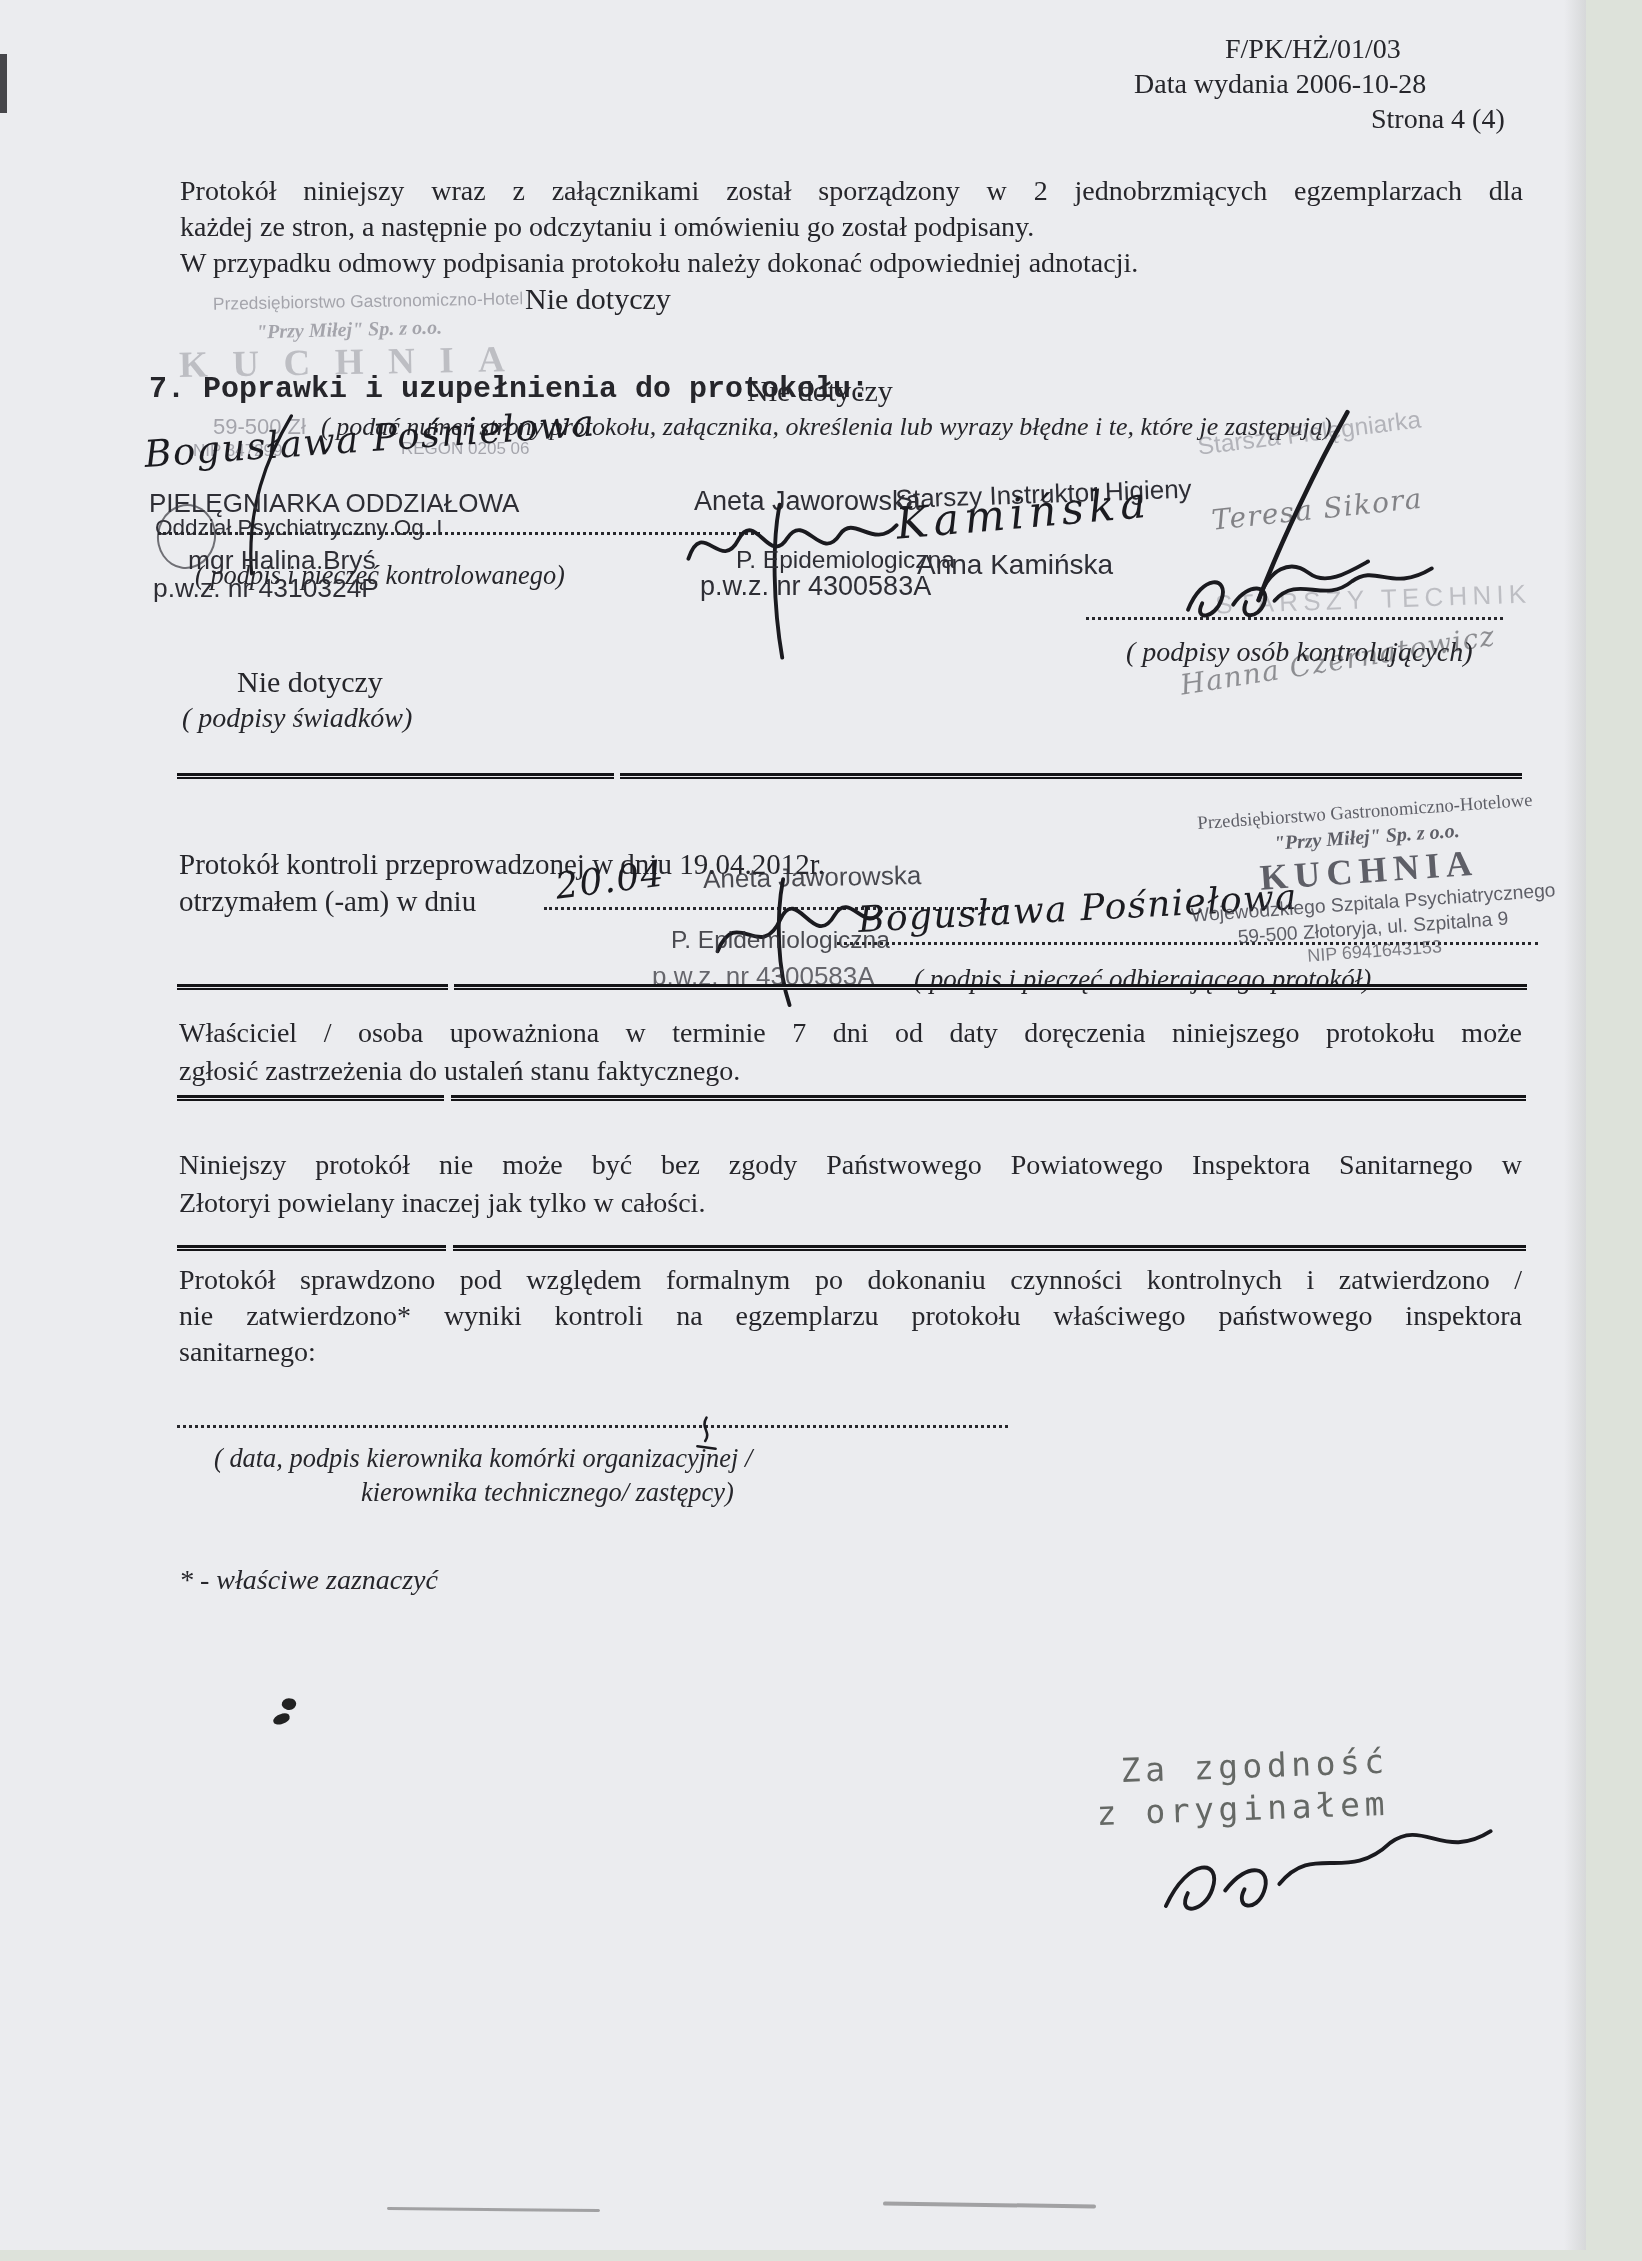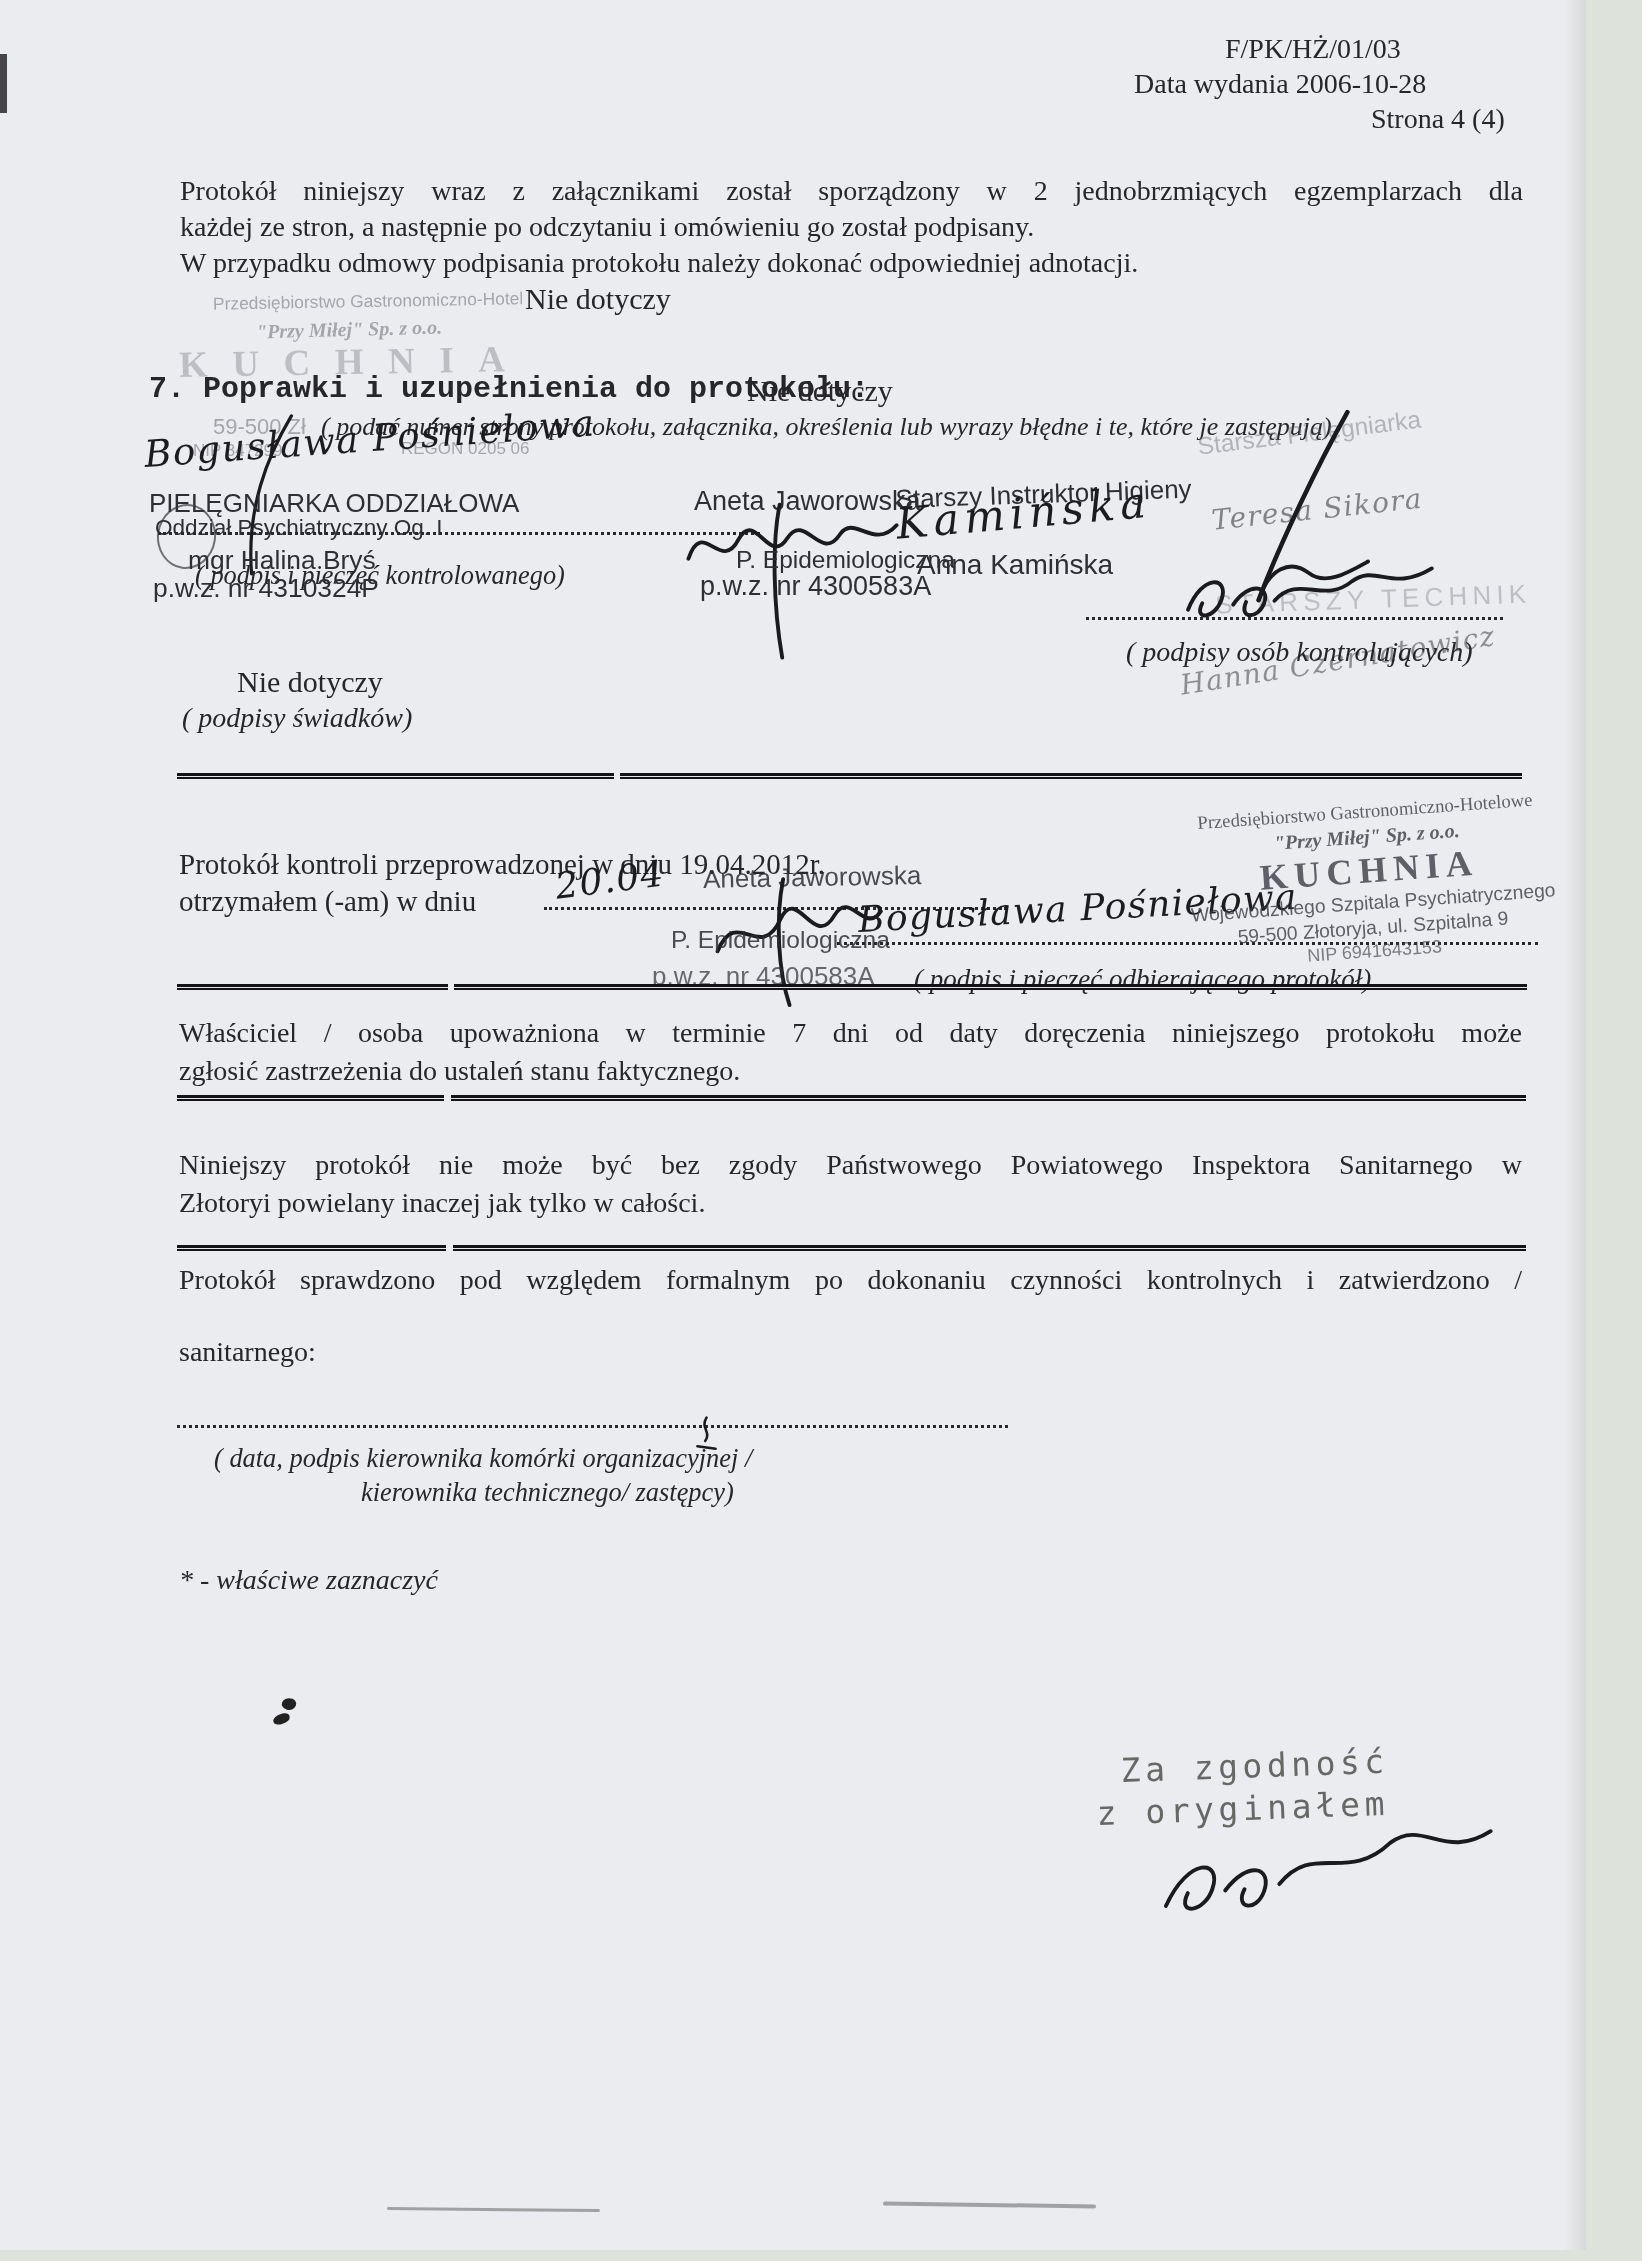--- a/index.html
+++ b/index.html
@@ -138,20 +138,21 @@
     <div class="rule" style="left:177px;top:1095px;width:267px;"></div>
     <div class="rule" style="left:451px;top:1095px;width:1075px;"></div>
 
     <div class="jline" style="left:179px;top:1149px;">Niniejszy protokół nie może być bez zgody Państwowego Powiatowego Inspektora Sanitarnego w</div>
     <div class="abs serif" style="left:179px;top:1187px;font-size:28px;">Złotoryi powielany inaczej jak tylko w całości.</div>
 
     <div class="rule" style="left:177px;top:1245px;width:269px;"></div>
     <div class="rule" style="left:453px;top:1245px;width:1073px;"></div>
 
     <div class="jline" style="left:179px;top:1264px;">Protokół sprawdzono pod względem formalnym po dokonaniu czynności kontrolnych i zatwierdzono /</div>
+    <div class="jline" style="left:179px;top:1300px;">nie zatwierdzono* wyniki kontroli na egzemplarzu protokołu właściwego państwowego inspektora</div>
     <div class="abs serif" style="left:179px;top:1336px;font-size:28px;">sanitarnego:</div>
 
     <div class="dots" style="left:177px;top:1425px;width:831px;"></div>
     <svg class="sig" style="left:687px;top:1415px;" width="39" height="39" viewBox="0 0 60 60">
       <path d="M30 4 C 20 20, 38 26, 28 40 M 16 48 L 44 52" stroke-width="4"></path>
     </svg>
     <div class="abs serif ital" style="left:214px;top:1443px;font-size:26.4px;">( data, podpis kierownika komórki organizacyjnej /</div>
     <div class="abs serif ital" style="left:361px;top:1477px;font-size:26.4px;">kierownika technicznego/ zastępcy)</div>
 
     <div class="abs serif ital" style="left:179px;top:1564px;font-size:28px;">* - właściwe zaznaczyć</div>

